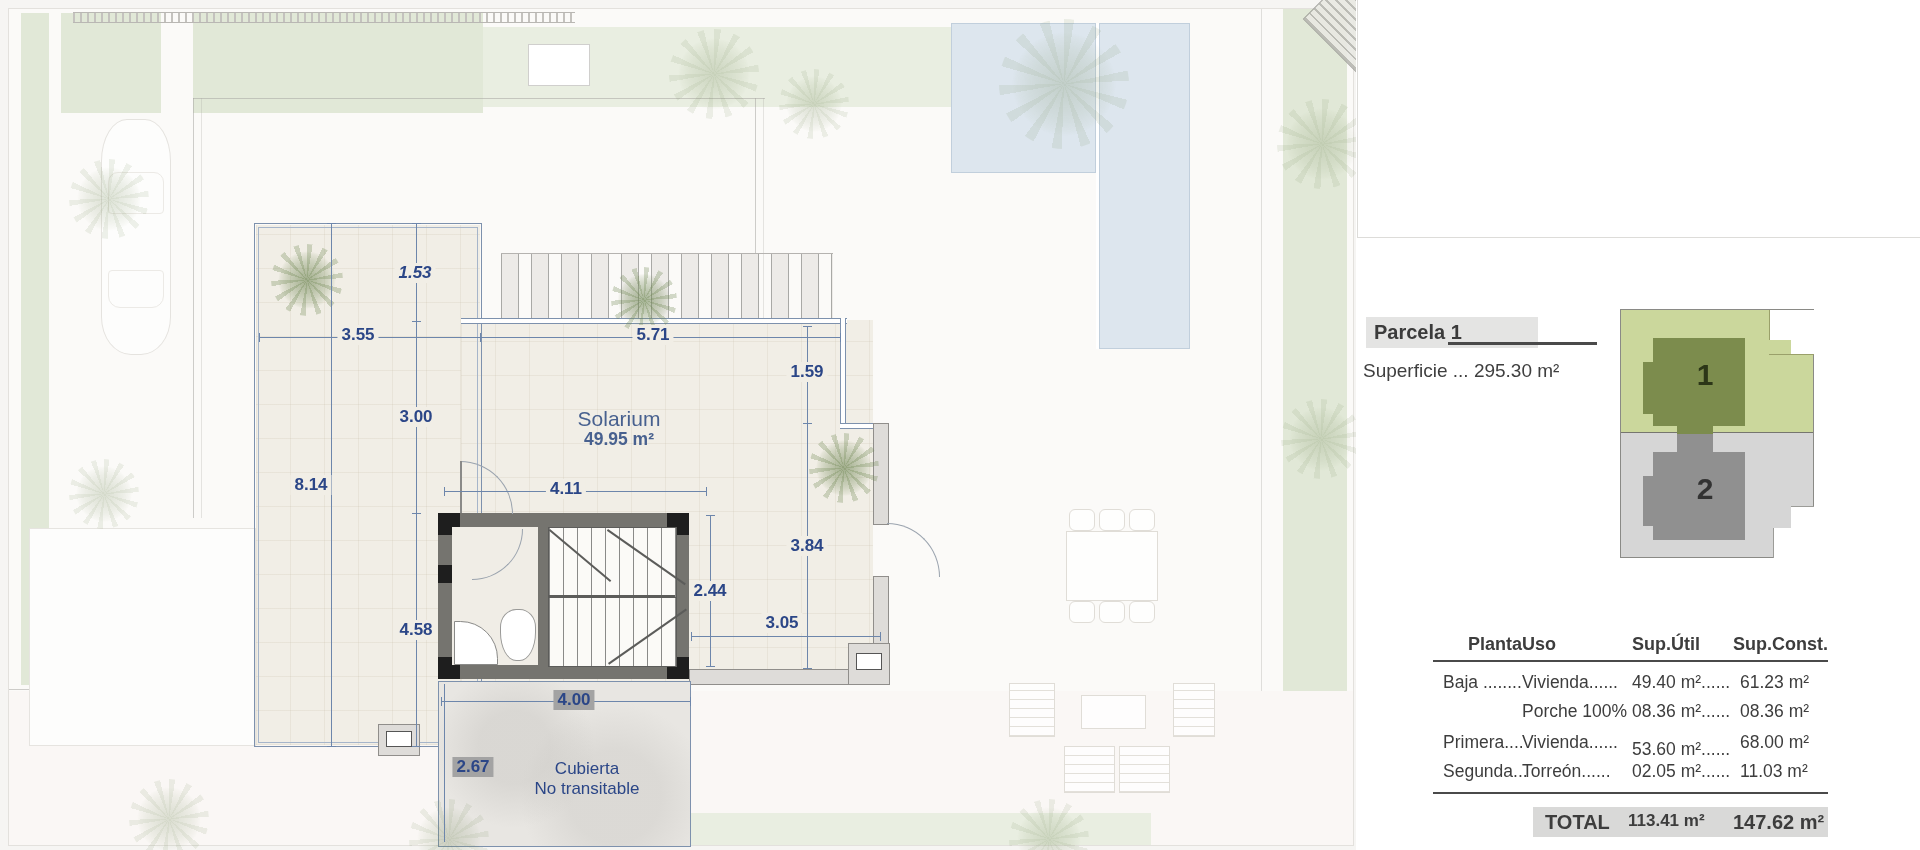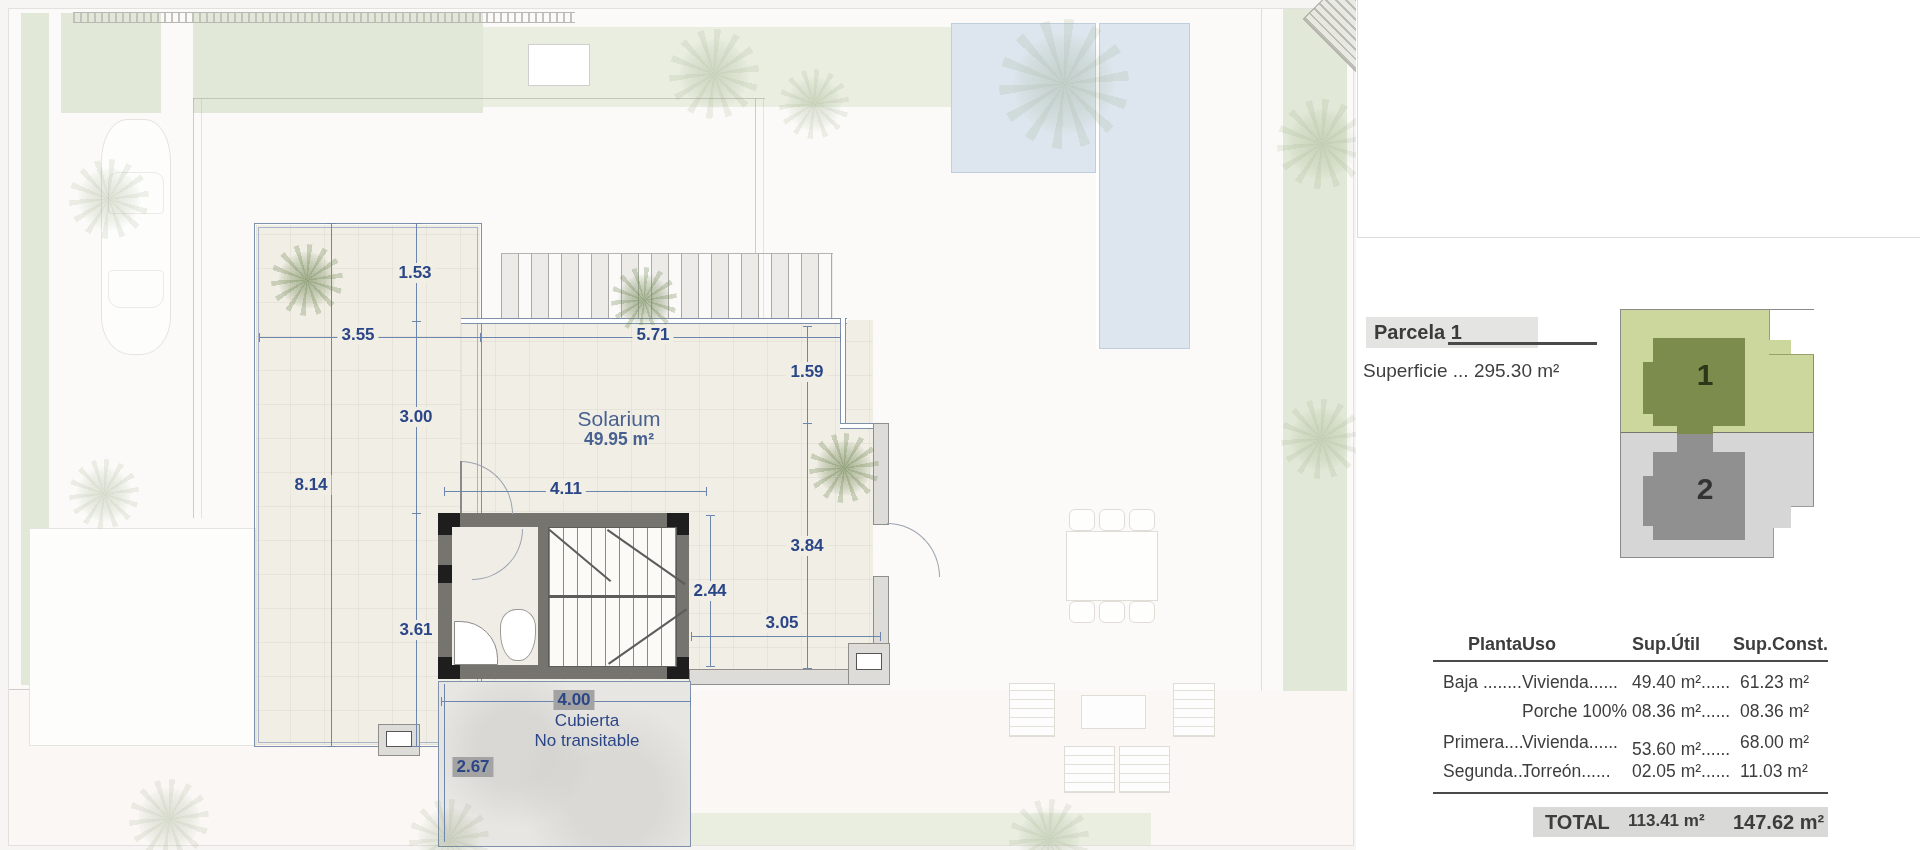--- a/index.html
+++ b/index.html
@@ -123,21 +123,21 @@
       <div class="abs" style="left:110px;top:82px;width:127px;height:2px;background:#5c5c5a;"></div>
       <div class="abs diag" style="left:170px;top:16px;width:95px;height:1.5px;background:#5c5c5a;transform:rotate(35deg);"></div>
       <div class="abs diag" style="left:170px;top:150px;width:95px;height:1.5px;background:#5c5c5a;transform:rotate(-35deg);"></div>
       <div class="abs diag" style="left:112px;top:16px;width:80px;height:1.5px;background:#5c5c5a;transform:rotate(40deg);"></div>
     </div>
 
     <div class="abs arc" style="left:451px;top:452px;width:52px;height:52px;border-radius:0 100% 0 0;border-left:none;border-bottom:none;"></div>
     <div class="abs" style="left:451px;top:452px;width:2px;height:52px;background:#8a8a88;"></div>
 
     <div class="abs" style="left:429px;top:672px;width:251px;height:164px;background:#e8e6e2;background-image:radial-gradient(circle at 30% 40%, rgba(190,188,184,.35) 0 18%, transparent 40%),radial-gradient(circle at 70% 70%, rgba(190,188,184,.3) 0 22%, transparent 45%);border:1px solid #7d91ad;"></div>
-    <div class="abs" id="cubtxt" style="left:478px;top:702px;width:200px;">
+    <div class="abs" id="cubtxt" style="left:478px;top:750px;width:200px;">
       <div>Cubierta</div>
       <div>No transitable</div>
     </div>
 
     <div class="abs palm" style="left:262px;top:235px;width:72px;height:72px;"></div>
     <div class="abs palm" style="left:602px;top:258px;width:66px;height:66px;"></div>
     <div class="abs palm" style="left:800px;top:424px;width:70px;height:70px;"></div>
 
     <div class="abs palm faint" style="left:60px;top:150px;width:80px;height:80px;"></div>
     <div class="abs palm faint" style="left:60px;top:450px;width:70px;height:70px;"></div>
@@ -188,31 +188,31 @@
     <div class="abs tkv" style="left:798px;top:317px;"></div>
     <div class="abs tkv" style="left:798px;top:414px;"></div>
     <div class="abs tkv" style="left:798px;top:659px;"></div>
     <div class="abs tkv" style="left:701px;top:506px;"></div>
     <div class="abs tkv" style="left:701px;top:657px;"></div>
     <div class="abs tkh" style="left:682px;top:627px;"></div>
     <div class="abs tkh" style="left:871px;top:627px;"></div>
     <div class="abs tkh" style="left:432px;top:692px;"></div>
     <div class="abs tkh" style="left:681px;top:692px;"></div>
 
-    <div class="abs dimlabel" style="left:406px;top:264px;">1.53</div>
+    <div class="abs dimlabel" style="left:406px;top:264px;font-style:italic;">1.53</div>
     <div class="abs dimlabel" style="left:349px;top:326px;">3.55</div>
     <div class="abs dimlabel" style="left:644px;top:326px;">5.71</div>
     <div class="abs dimlabel" style="left:798px;top:363px;">1.59</div>
     <div class="abs dimlabel" style="left:407px;top:408px;">3.00</div>
     <div class="abs dimlabel" style="left:302px;top:476px;">8.14</div>
     <div class="abs dimlabel" style="left:557px;top:480px;">4.11</div>
     <div class="abs dimlabel" style="left:798px;top:537px;">3.84</div>
     <div class="abs dimlabel" style="left:701px;top:582px;">2.44</div>
     <div class="abs dimlabel" style="left:773px;top:614px;">3.05</div>
-    <div class="abs dimlabel" style="left:407px;top:621px;">3.61</div>
+    <div class="abs dimlabel" style="left:407px;top:621px;">4.58</div>
     <div class="abs dimlabel oncub" style="left:565px;top:691px;">4.00</div>
     <div class="abs dimlabel oncub" style="left:464px;top:758px;">2.67</div>
 
     <div class="abs sol" style="left:530px;top:398px;width:160px;text-align:center;font-size:21px;">Solarium</div>
     <div class="abs sol" style="left:530px;top:420px;width:160px;text-align:center;font-size:17.5px;font-weight:bold;">49.95 m²</div>
   </div>
 
   <div class="abs" style="left:1356px;top:0;width:564px;height:850px;background:#fff;">
 
     <div class="abs" style="left:1px;top:0;width:562px;height:237px;background:#fff;border-left:1px solid #dddcd9;border-bottom:1px solid #dddcd9;"></div>

